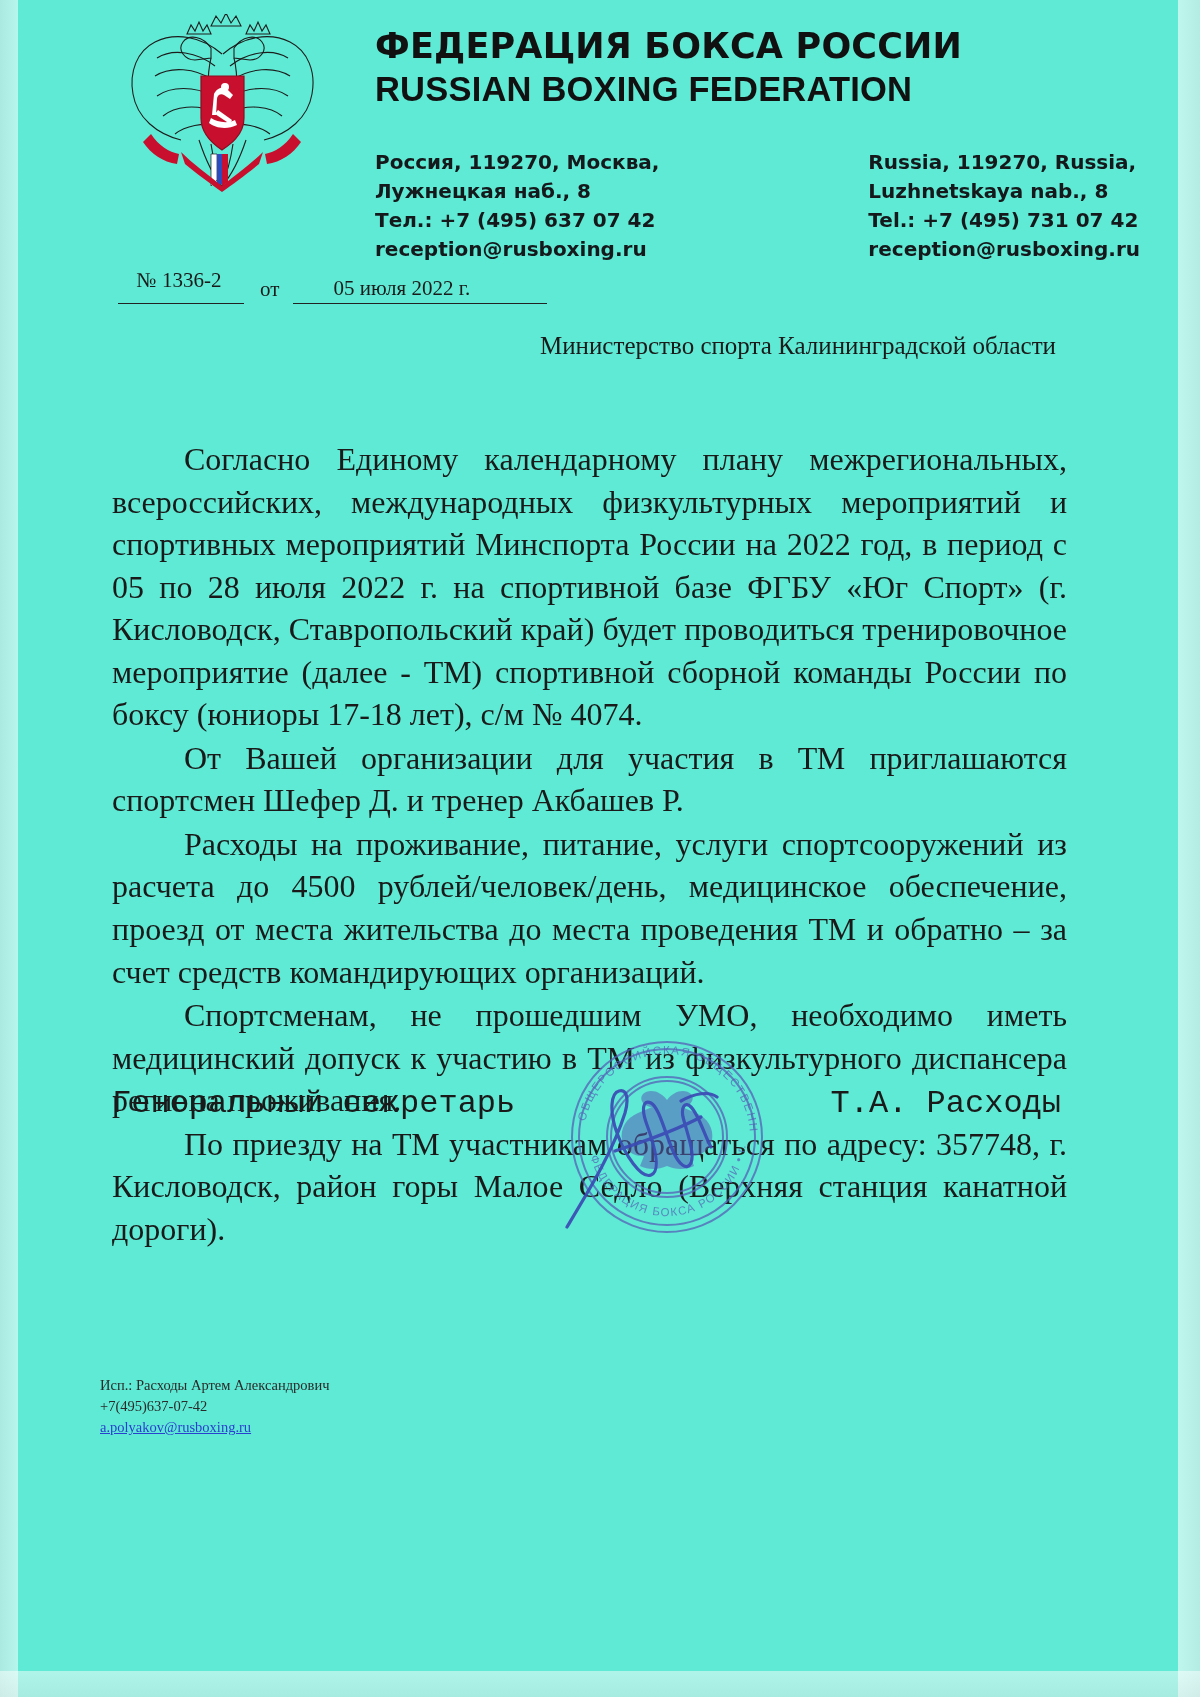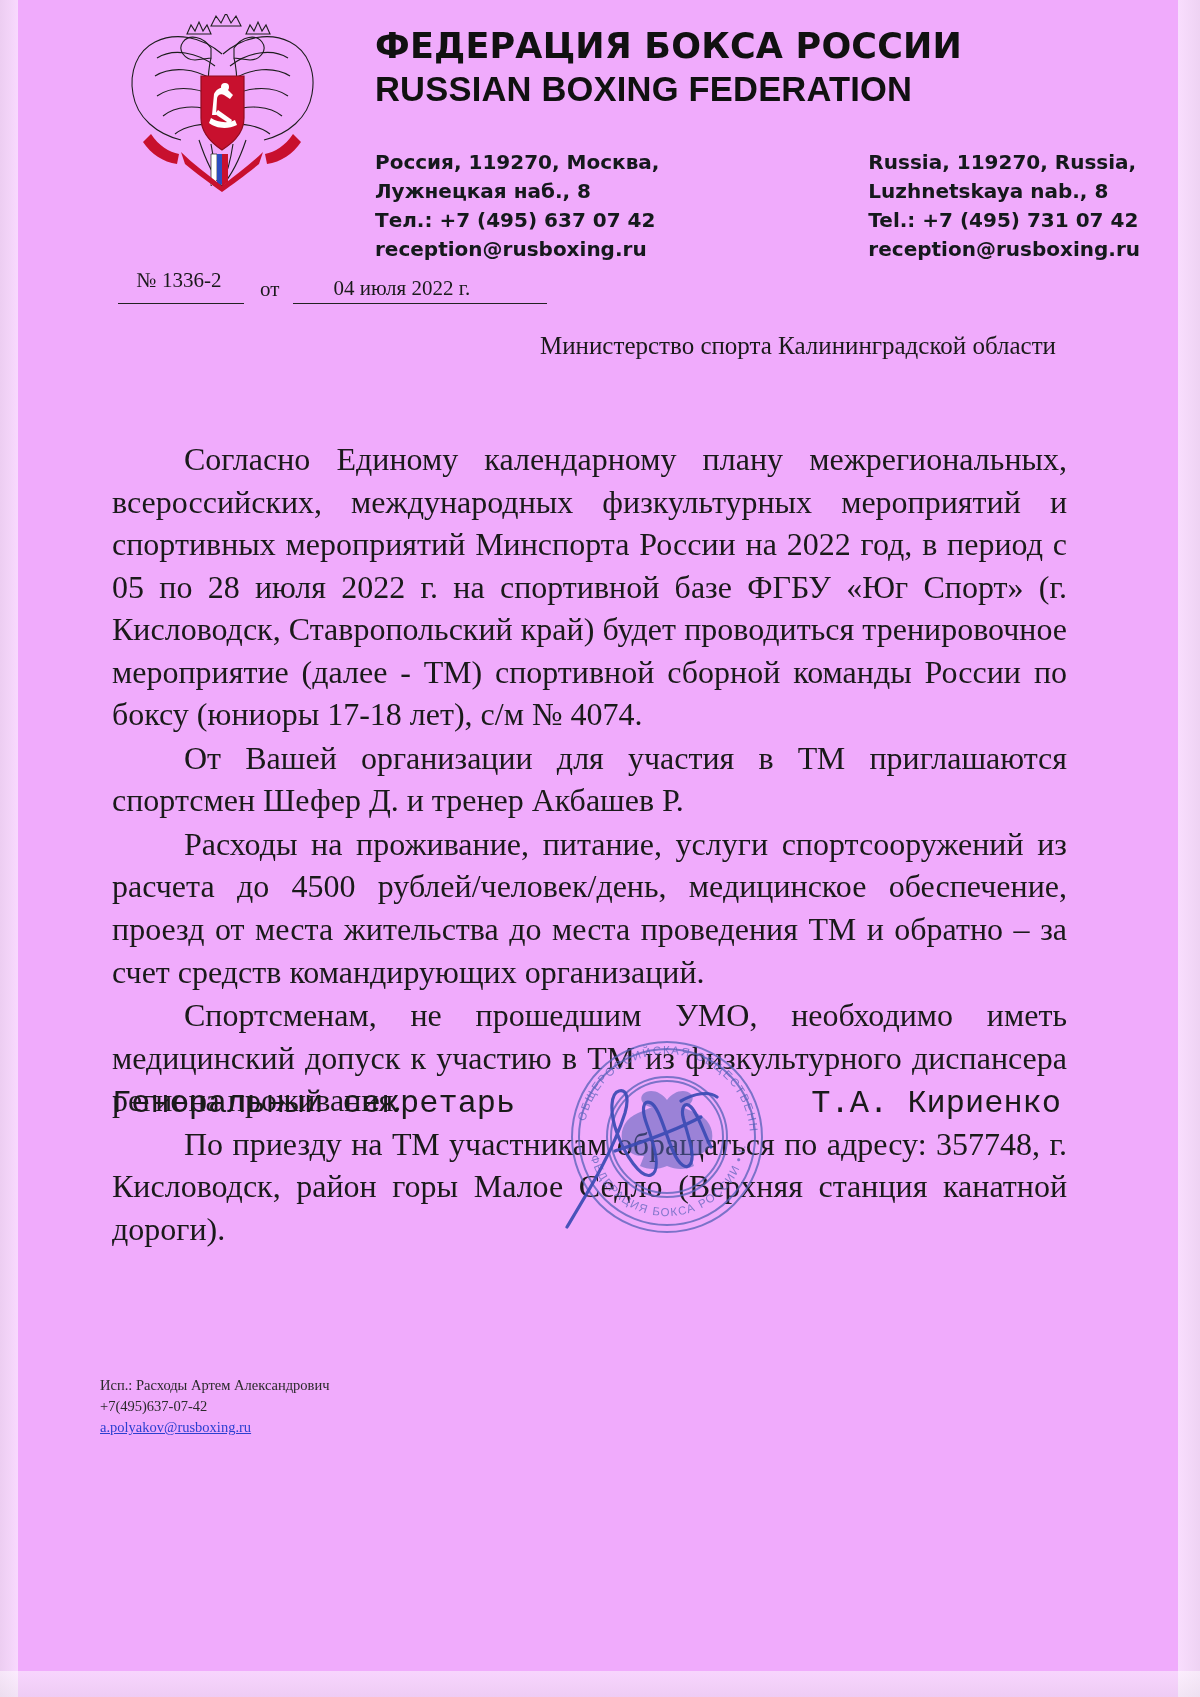--- a/index.html
+++ b/index.html
@@ -12,21 +12,21 @@
     height: 1697px;
     position: relative;
     font-family: "Liberation Serif", serif;
     color: #1a1a1a;
     overflow: hidden;
   }
 
   .page {
     position: absolute;
     inset: 0;
-    background: #f0abfc;
+    background: #5eead4;
   }
 
   
   .scan-edge-left {
     position: absolute;
     left: 0; top: 0; bottom: 0; width: 18px;
     background: linear-gradient(to right, #e9e9e9, #ffffff);
     opacity: .55;
   }
   .scan-edge-right {
@@ -281,21 +281,21 @@
         <div class="line">Luzhnetskaya nab., 8</div>
         <div class="line">Tel.: +7 (495) 731 07 42</div>
         <div class="line">reception@rusboxing.ru</div>
       </div>
     </div>
   </div>
 
   <div class="refline">
     <div class="num">№ 1336-2</div>
     <div class="ot">от</div>
-    <div class="date">04 июля 2022 г.</div>
+    <div class="date">05 июля 2022 г.</div>
   </div>
 
   <div class="addressee">Министерство спорта Калининградской области</div>
 
   <div class="body-text">
     <p>Согласно Единому календарному плану межрегиональных, всероссийских, международных физкультурных мероприятий и спортивных мероприятий Минспорта России на 2022 год, в период с 05 по 28 июля 2022 г. на спортивной базе ФГБУ «Юг Спорт» (г. Кисловодск, Ставропольский край) будет проводиться тренировочное мероприятие (далее - ТМ) спортивной сборной команды России по боксу (юниоры 17-18 лет), с/м № 4074.</p>
     <p>От Вашей организации для участия в ТМ приглашаются спортсмен Шефер Д. и тренер Акбашев Р.</p>
     <p>Расходы на проживание, питание, услуги спортсооружений из расчета до 4500 рублей/человек/день, медицинское обеспечение, проезд от места жительства до места проведения ТМ и обратно – за счет средств командирующих организаций.</p>
     <p>Спортсменам, не прошедшим УМО, необходимо иметь медицинский допуск к участию в ТМ из физкультурного диспансера региона проживания.</p>
     <p>По приезду на ТМ участникам обращаться по адресу: 357748, г. Кисловодск, район горы Малое Седло (Верхняя станция канатной дороги).</p>
@@ -331,21 +331,21 @@
       <g fill="none" stroke="#3b4bb5" stroke-width="3.2" stroke-linecap="round" stroke-linejoin="round" opacity=".92">
         <path d="M12 172 C 36 132, 58 96, 70 58 C 74 44, 72 34, 64 36 C 56 38, 54 56, 62 78 C 70 100, 86 124, 96 120 C 106 116, 100 92, 92 70 C 86 54, 88 44, 96 48 C 104 52, 110 78, 118 96 C 124 110, 132 116, 136 108 C 140 98, 132 78, 128 62 C 126 52, 130 46, 136 52 C 144 60, 150 82, 156 92"></path>
         <path d="M60 96 C 84 88, 116 78, 146 62"></path>
         <path d="M126 46 C 140 38, 154 36, 162 42"></path>
       </g>
     </svg>
   </div>
 
   <div class="sig-row">
     <div class="sig-title">Генеральный секретарь</div>
-    <div class="sig-name">Т.А. Кириенко</div>
+    <div class="sig-name">Т.А. Расходы</div>
   </div>
 
   <div class="footer">
     <div>Исп.: Расходы Артем Александрович</div>
     <div>+7(495)637-07-42</div>
     <div><a href="#">a.polyakov@rusboxing.ru</a></div>
   </div>
 
 </div>
 

